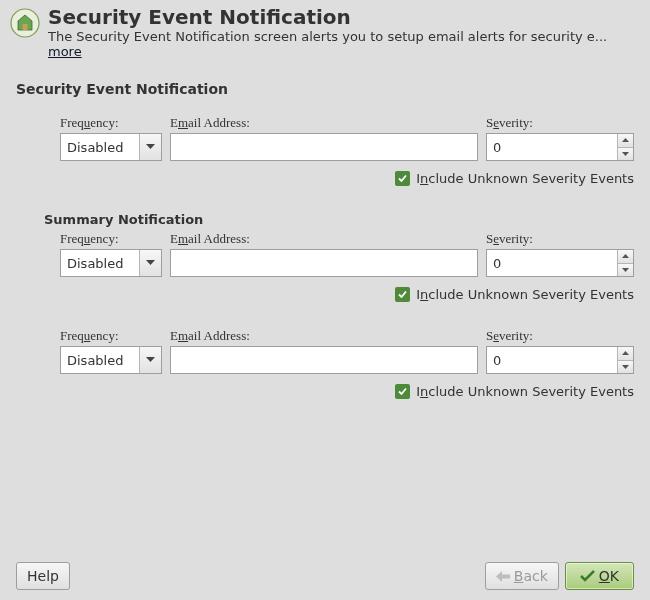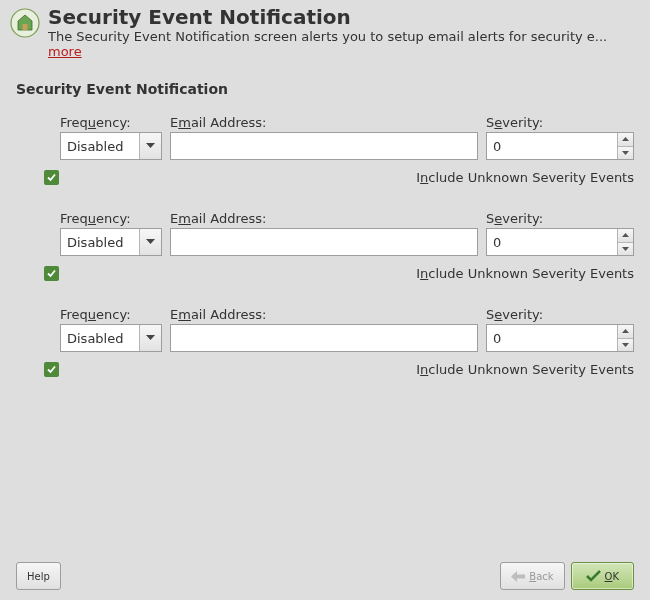--- a/index.html
+++ b/index.html
@@ -33,21 +33,21 @@
     font-weight: bold;
     color: #333;
     line-height: 1.1;
   }
   .header-desc {
     font-size: 13px;
     color: #333;
     margin-top: 1px;
   }
   .more-link {
-    color: #b91c1c;
+    color: #0f172a;
     text-decoration: underline;
     cursor: pointer;
   }
   .content {
     padding: 20px 16px 0 16px;
   }
   .section-title {
     font-size: 14px;
     font-weight: bold;
     color: #333;
@@ -59,20 +59,21 @@
   }
   .group-title {
     font-weight: bold;
     font-size: 13px;
     margin-bottom: 4px;
   }
   .labels-row {
     display: flex;
     margin-left: 16px;
     margin-bottom: 2px;
+    font-family: Liberation Serif, serif;
   }
   .label-freq { width: 110px; }
   .label-email { flex: 1; }
   .label-sev { width: 148px; }
   .inputs-row {
     display: flex;
     margin-left: 16px;
     align-items: stretch;
     gap: 8px;
   }
@@ -132,21 +133,21 @@
     flex: 1;
     background: linear-gradient(#f7f7f7, #e2e2e2);
     display: flex;
     align-items: center;
     justify-content: center;
   }
   .spinner-btn:first-child { border-bottom: 1px solid #b5b5b5; }
   .include-row {
     display: flex;
     align-items: center;
-    justify-content: space-between;
+    justify-content: flex-end;
     margin-top: 10px;
     gap: 6px;
   }
   .checkbox {
     width: 15px;
     height: 15px;
     background: #4f8a3a;
     border-radius: 2px;
     display: flex;
     align-items: center;
@@ -166,21 +167,21 @@
   .btn {
     height: 28px;
     border: 1px solid #9d9d9d;
     border-radius: 3px;
     background: linear-gradient(#f6f6f6, #e0e0e0);
     padding: 0 10px;
     display: flex;
     align-items: center;
     gap: 4px;
     cursor: pointer;
-    font-size: 10px;
+    font-size: 14px;
     margin-left: 6px;
   }
   .btn.help { margin-left: 0; }
   .btn.disabled { color: #999; }
   .btn.ok {
     border: 1px solid #6a8f3f;
     background: linear-gradient(#d3e6b8, #a9cb7c);
     box-shadow: inset 0 0 0 1px rgba(255,255,255,0.5);
     padding: 8px 14px;
   }
@@ -244,20 +245,21 @@
       <div class="checkbox">
         <svg width="11" height="11">
             <path d="M2 5.5 L4.5 8 L9 2.5" stroke="#fff" stroke-width="1.8" fill="none"></path>
           </svg>
       </div>
       <span>I<span class="underline">n</span>clude Unknown Severity Events</span>
     </div>
   </div>
 
   <div class="group">
+    <div class="group-title">Summary Notification</div>
     <div class="labels-row">
       <div class="label-freq">Freq<span class="underline">u</span>ency:</div>
       <div class="label-email">E<span class="underline">m</span>ail Address:</div>
       <div class="label-sev">S<span class="underline">e</span>verity:</div>
     </div>
     <div class="inputs-row">
       <div class="dropdown">
         <div class="dropdown-value">Disabled</div>
         <div class="dropdown-btn">
           <svg width="9" height="6">

